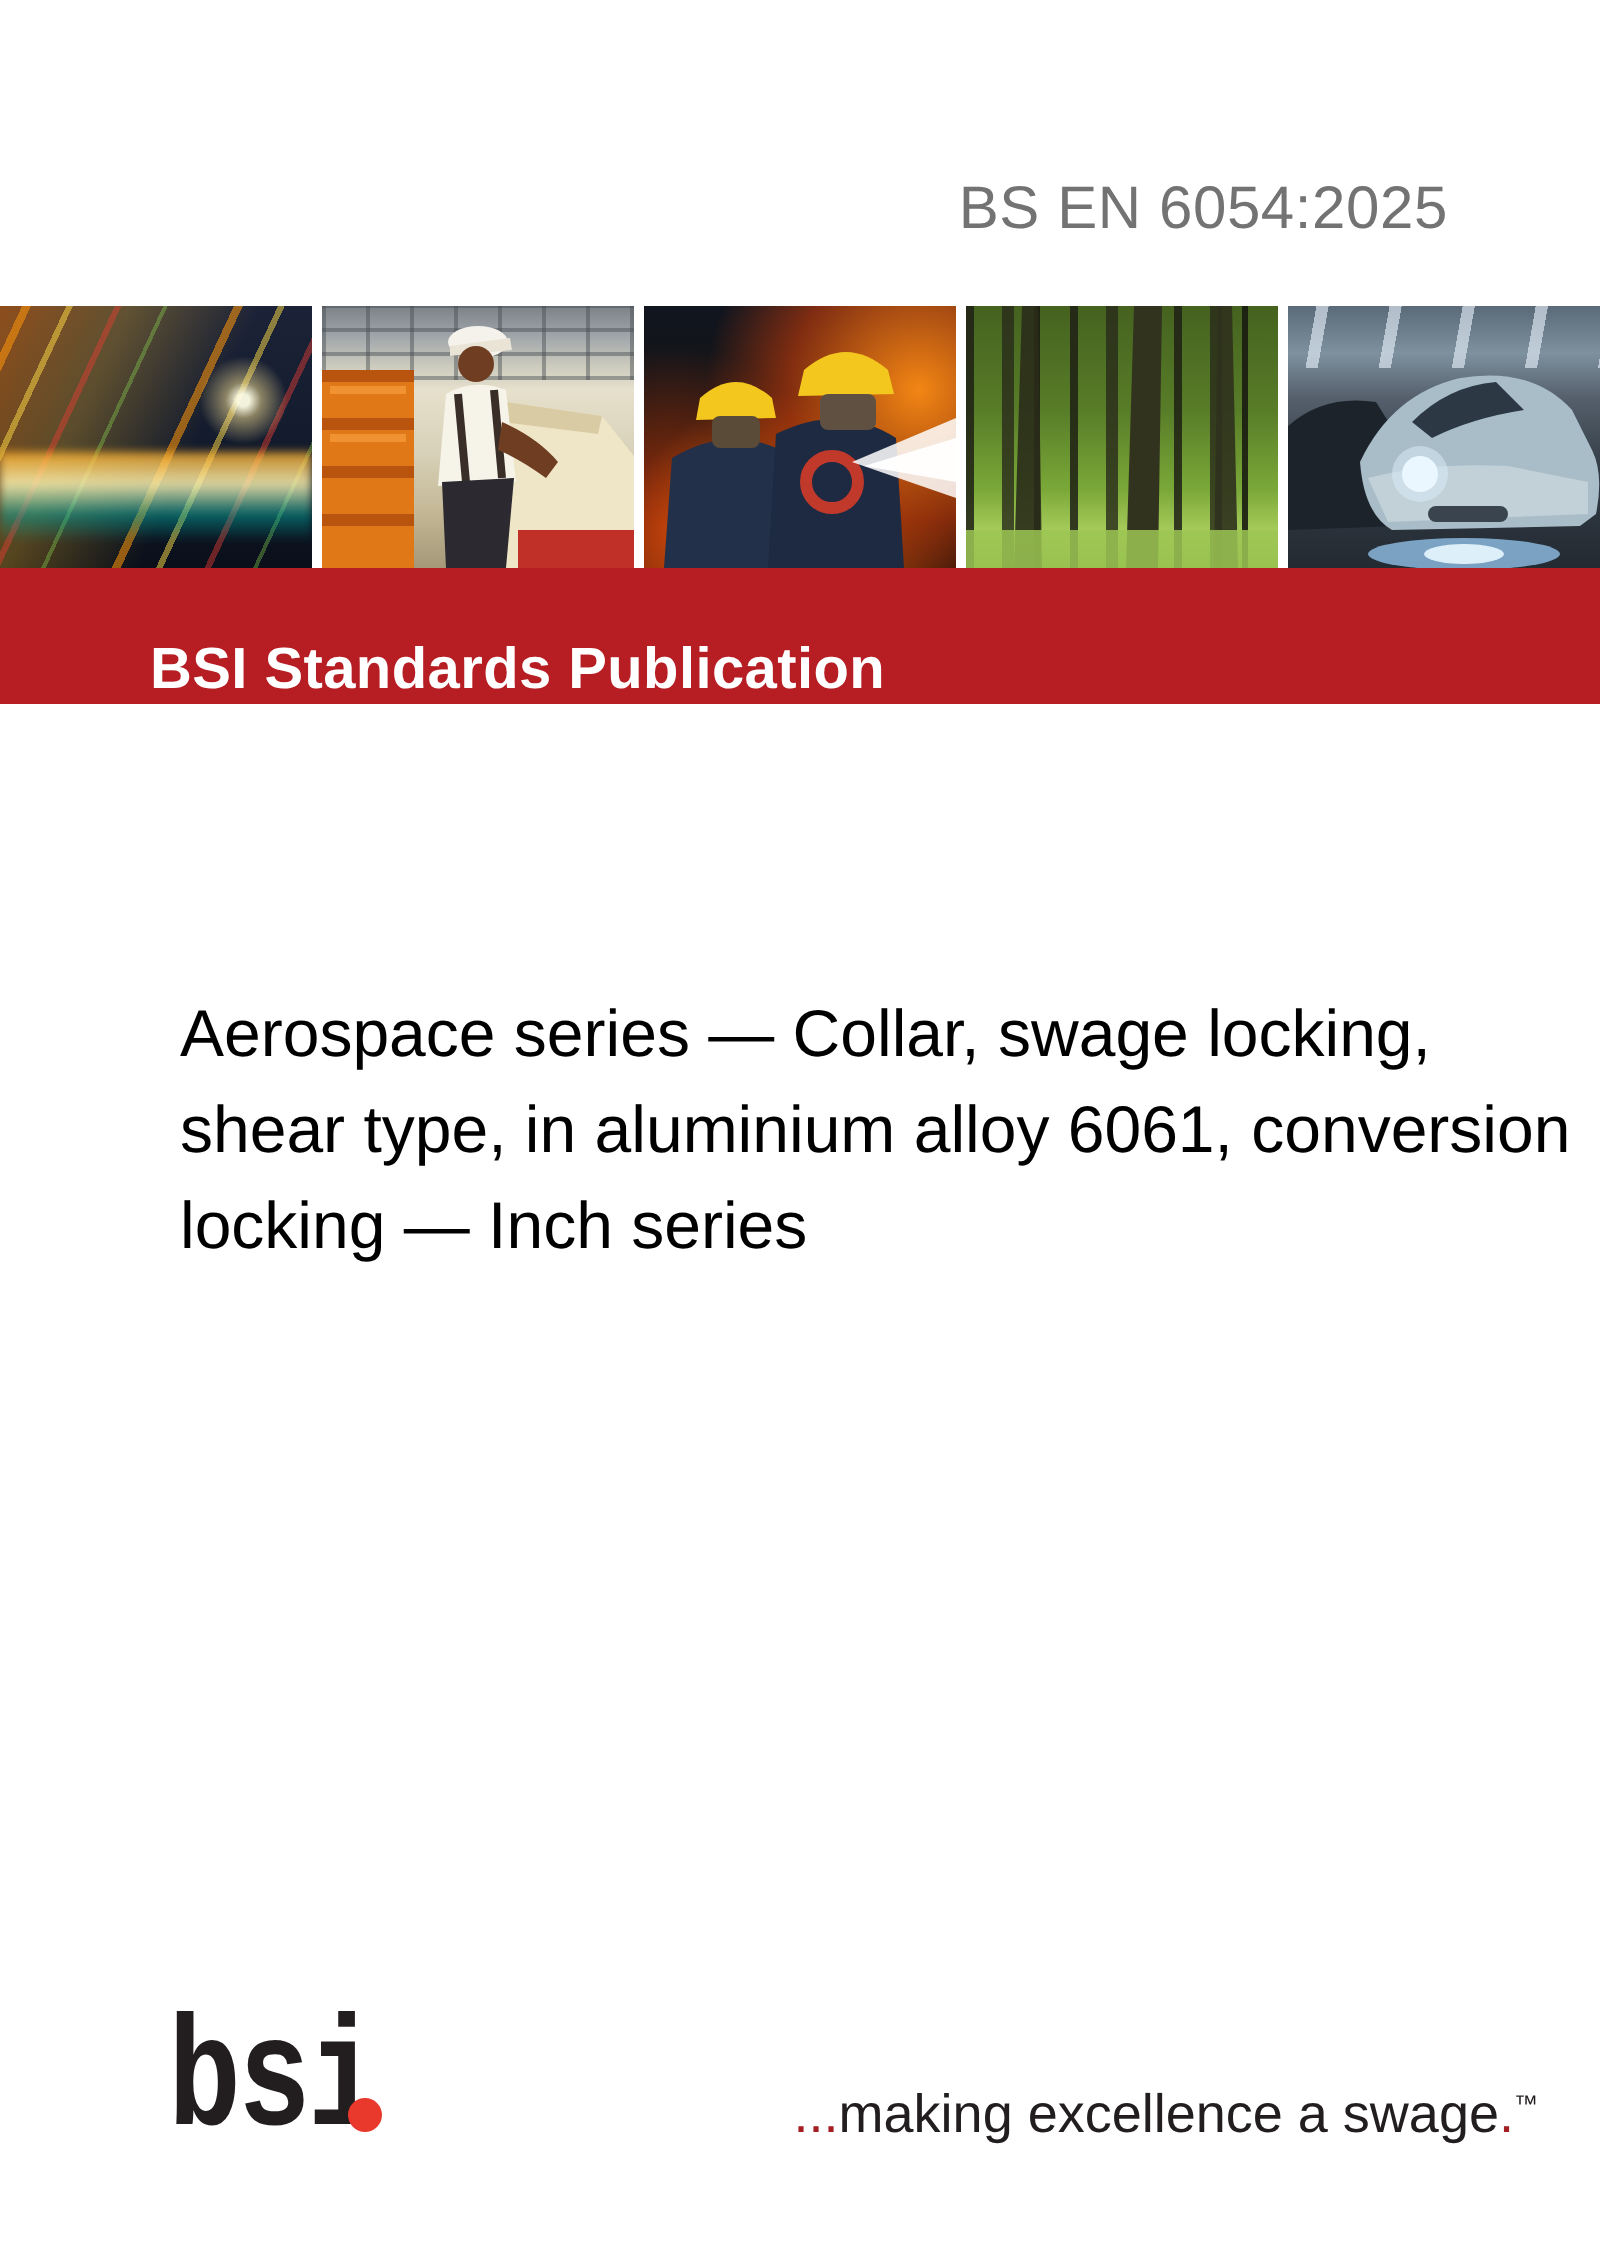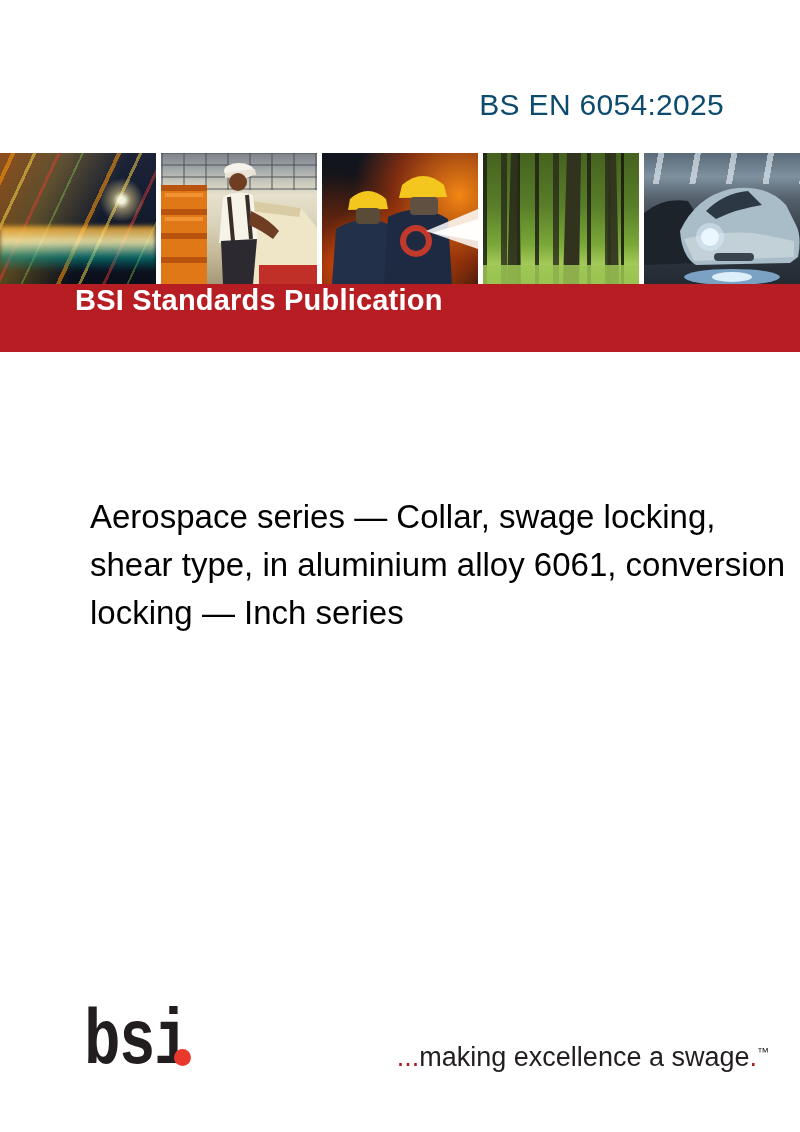--- a/index.html
+++ b/index.html
@@ -6,21 +6,21 @@
   html,body { background:#ffffff; }
   body { font-family:"Liberation Sans", sans-serif; }
   .page {
     position:relative; width:800px; height:1132px; margin:0 auto;
     background:#ffffff; overflow:hidden;
   }
 
   
   .header-num {
     position:absolute; top:88px; right:76px;
-    font-size:30px; color:#0c4a6e; letter-spacing:0.3px;
+    font-size:30px; color:#737373; letter-spacing:0.3px;
   }
 
   
   .strip {
     position:absolute; top:153px; left:0; width:800px; height:131px;
     display:flex; gap:5px;
   }
   .photo { position:relative; flex:1; overflow:hidden; }
   .photo svg { position:absolute; inset:0; width:100%; height:100%; }
 
@@ -85,21 +85,21 @@
   }
   .p5::before {
     content:""; position:absolute; left:0; right:0; top:0; height:24%;
     background:repeating-linear-gradient(100deg,
       transparent 0 14px, rgba(235,245,255,0.6) 14px 20px, transparent 20px 36px);
   }
 
   
   .banner {
     position:absolute; top:284px; left:0; width:800px; height:68px;
-    background:#B71E24; display:flex; align-items:flex-start;
+    background:#B71E24; display:flex; align-items:flex-end;
   }
   .banner-text {
     color:#ffffff; font-size:29px; font-weight:bold;
     padding-left:75px; letter-spacing:0.2px;
   }
 
   
   .doc-title {
     position:absolute; left:90px; top:461px; width:700px;
     font-size:33px; line-height:48px; color:#000000;margin-top:32px;

